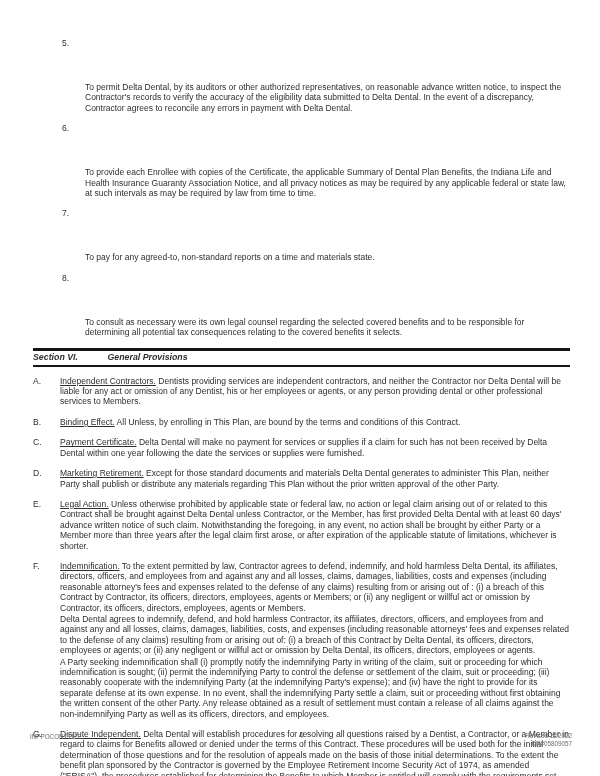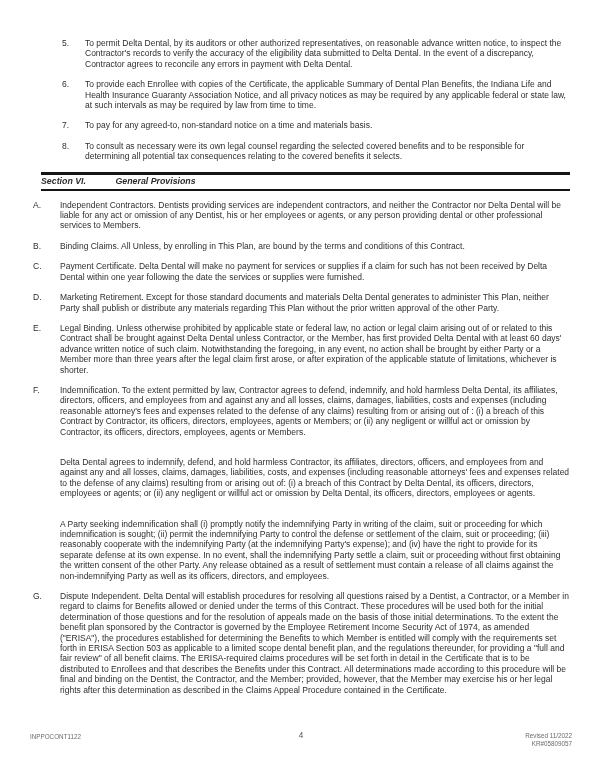--- a/index.html
+++ b/index.html
@@ -10,40 +10,40 @@
     color: #2e2e2e;
     position: relative;
     overflow: hidden;
   }
   .page { padding: 38px 30px 0 33px; }
 
   
   .num-list { margin-left: 29px; }
   .num-item { display: flex; font-size: 8.5px; line-height: 10.4px; margin-bottom: 10px; }
   .num-item .num { width: 23px; flex-shrink: 0; }
-  .num-item .body { flex: 1; }
+  .num-item .body { flex: 1; margin-top: 44px; }
 
   
   .section-header {
     border-top: 3.5px solid #151515;
     border-bottom: 2px solid #151515;
-    margin: 8px 0 9px 8px;
+    margin: 8px 0 9px 0;
     padding: 1.5px 0 2.5px 0;
     font-size: 8.8px; line-height: 10px;
     font-weight: bold; font-style: italic;
   }
   .section-header .section-label { display: inline-block; width: 72px; }
 
   
   .let-item { display: flex; font-size: 8.5px; line-height: 10.4px; margin-bottom: 10px; }
   .let-item .letter { width: 27px; flex-shrink: 0; }
   .let-item .body { flex: 1; }
-  .let-item .heading { }
+  .let-item .heading { text-decoration: underline; }
   .let-item p { margin: 0; }
-  .let-item p.cont { margin-top: 20px; }
+  .let-item p.cont { margin-top: 1px; }
 
   
   .footer {
     position: absolute;
     top: 732px; left: 30px; right: 28px;
     font-size: 6.3px; line-height: 7.6px;
     color: #6b6b6b;
   }
   .footer .doc-code { position: absolute; left: 0; top: 1px; }
   .footer .page-num {
@@ -61,21 +61,21 @@
     <div class="num-item">
       <span class="num">5.</span>
       <span class="body">To permit Delta Dental, by its auditors or other authorized representatives, on reasonable advance written notice, to inspect the Contractor's records to verify the accuracy of the eligibility data submitted to Delta Dental. In the event of a discrepancy, Contractor agrees to reconcile any errors in payment with Delta Dental.</span>
     </div>
     <div class="num-item">
       <span class="num">6.</span>
       <span class="body">To provide each Enrollee with copies of the Certificate, the applicable Summary of Dental Plan Benefits, the Indiana Life and Health Insurance Guaranty Association Notice, and all privacy notices as may be required by any applicable federal or state law, at such intervals as may be required by law from time to time.</span>
     </div>
     <div class="num-item">
       <span class="num">7.</span>
-      <span class="body">To pay for any agreed-to, non-standard notice on a time and materials basis.</span>
+      <span class="body">To pay for any agreed-to, non-standard reports on a time and materials state.</span>
     </div>
     <div class="num-item">
       <span class="num">8.</span>
       <span class="body">To consult as necessary were its own legal counsel regarding the selected covered benefits and to be responsible for determining all potential tax consequences relating to the covered benefits it selects.</span>
     </div>
   </div>
 
   <div class="section-header">
     <span class="section-label">Section VI.</span>
     <span>General Provisions</span>
@@ -85,42 +85,42 @@
     <div class="let-item">
       <span class="letter">A.</span>
       <div class="body">
         <span class="heading">Independent Contractors.</span>
         <span>Dentists providing services are independent contractors, and neither the Contractor nor Delta Dental will be liable for any act or omission of any Dentist, his or her employees or agents, or any person providing dental or other professional services to Members.</span>
       </div>
     </div>
     <div class="let-item">
       <span class="letter">B.</span>
       <div class="body">
-        <span class="heading">Binding Claims.</span>
+        <span class="heading">Binding Effect.</span>
         <span>All Unless, by enrolling in This Plan, are bound by the terms and conditions of this Contract.</span>
       </div>
     </div>
     <div class="let-item">
       <span class="letter">C.</span>
       <div class="body">
         <span class="heading">Payment Certificate.</span>
         <span>Delta Dental will make no payment for services or supplies if a claim for such has not been received by Delta Dental within one year following the date the services or supplies were furnished.</span>
       </div>
     </div>
     <div class="let-item">
       <span class="letter">D.</span>
       <div class="body">
         <span class="heading">Marketing Retirement.</span>
         <span>Except for those standard documents and materials Delta Dental generates to administer This Plan, neither Party shall publish or distribute any materials regarding This Plan without the prior written approval of the other Party.</span>
       </div>
     </div>
     <div class="let-item">
       <span class="letter">E.</span>
       <div class="body">
-        <span class="heading">Legal Binding.</span>
+        <span class="heading">Legal Action.</span>
         <span>Unless otherwise prohibited by applicable state or federal law, no action or legal claim arising out of or related to this Contract shall be brought against Delta Dental unless Contractor, or the Member, has first provided Delta Dental with at least 60 days' advance written notice of such claim. Notwithstanding the foregoing, in any event, no action shall be brought by either Party or a Member more than three years after the legal claim first arose, or after expiration of the applicable statute of limitations, whichever is shorter.</span>
       </div>
     </div>
     <div class="let-item">
       <span class="letter">F.</span>
       <div class="body">
         <p>
           <span class="heading">Indemnification.</span>
           <span>To the extent permitted by law, Contractor agrees to defend, indemnify, and hold harmless Delta Dental,  its affiliates, directors, officers, and employees from and against any and all losses, claims, damages, liabilities, costs and expenses (including reasonable attorney's fees and expenses related to the defense of any claims) resulting from or arising out of : (i) a breach of this Contract by Contractor, its officers, directors, employees, agents or Members; or (ii) any negligent or willful act or omission by Contractor, its officers, directors, employees, agents or Members.</span>
         </p>

